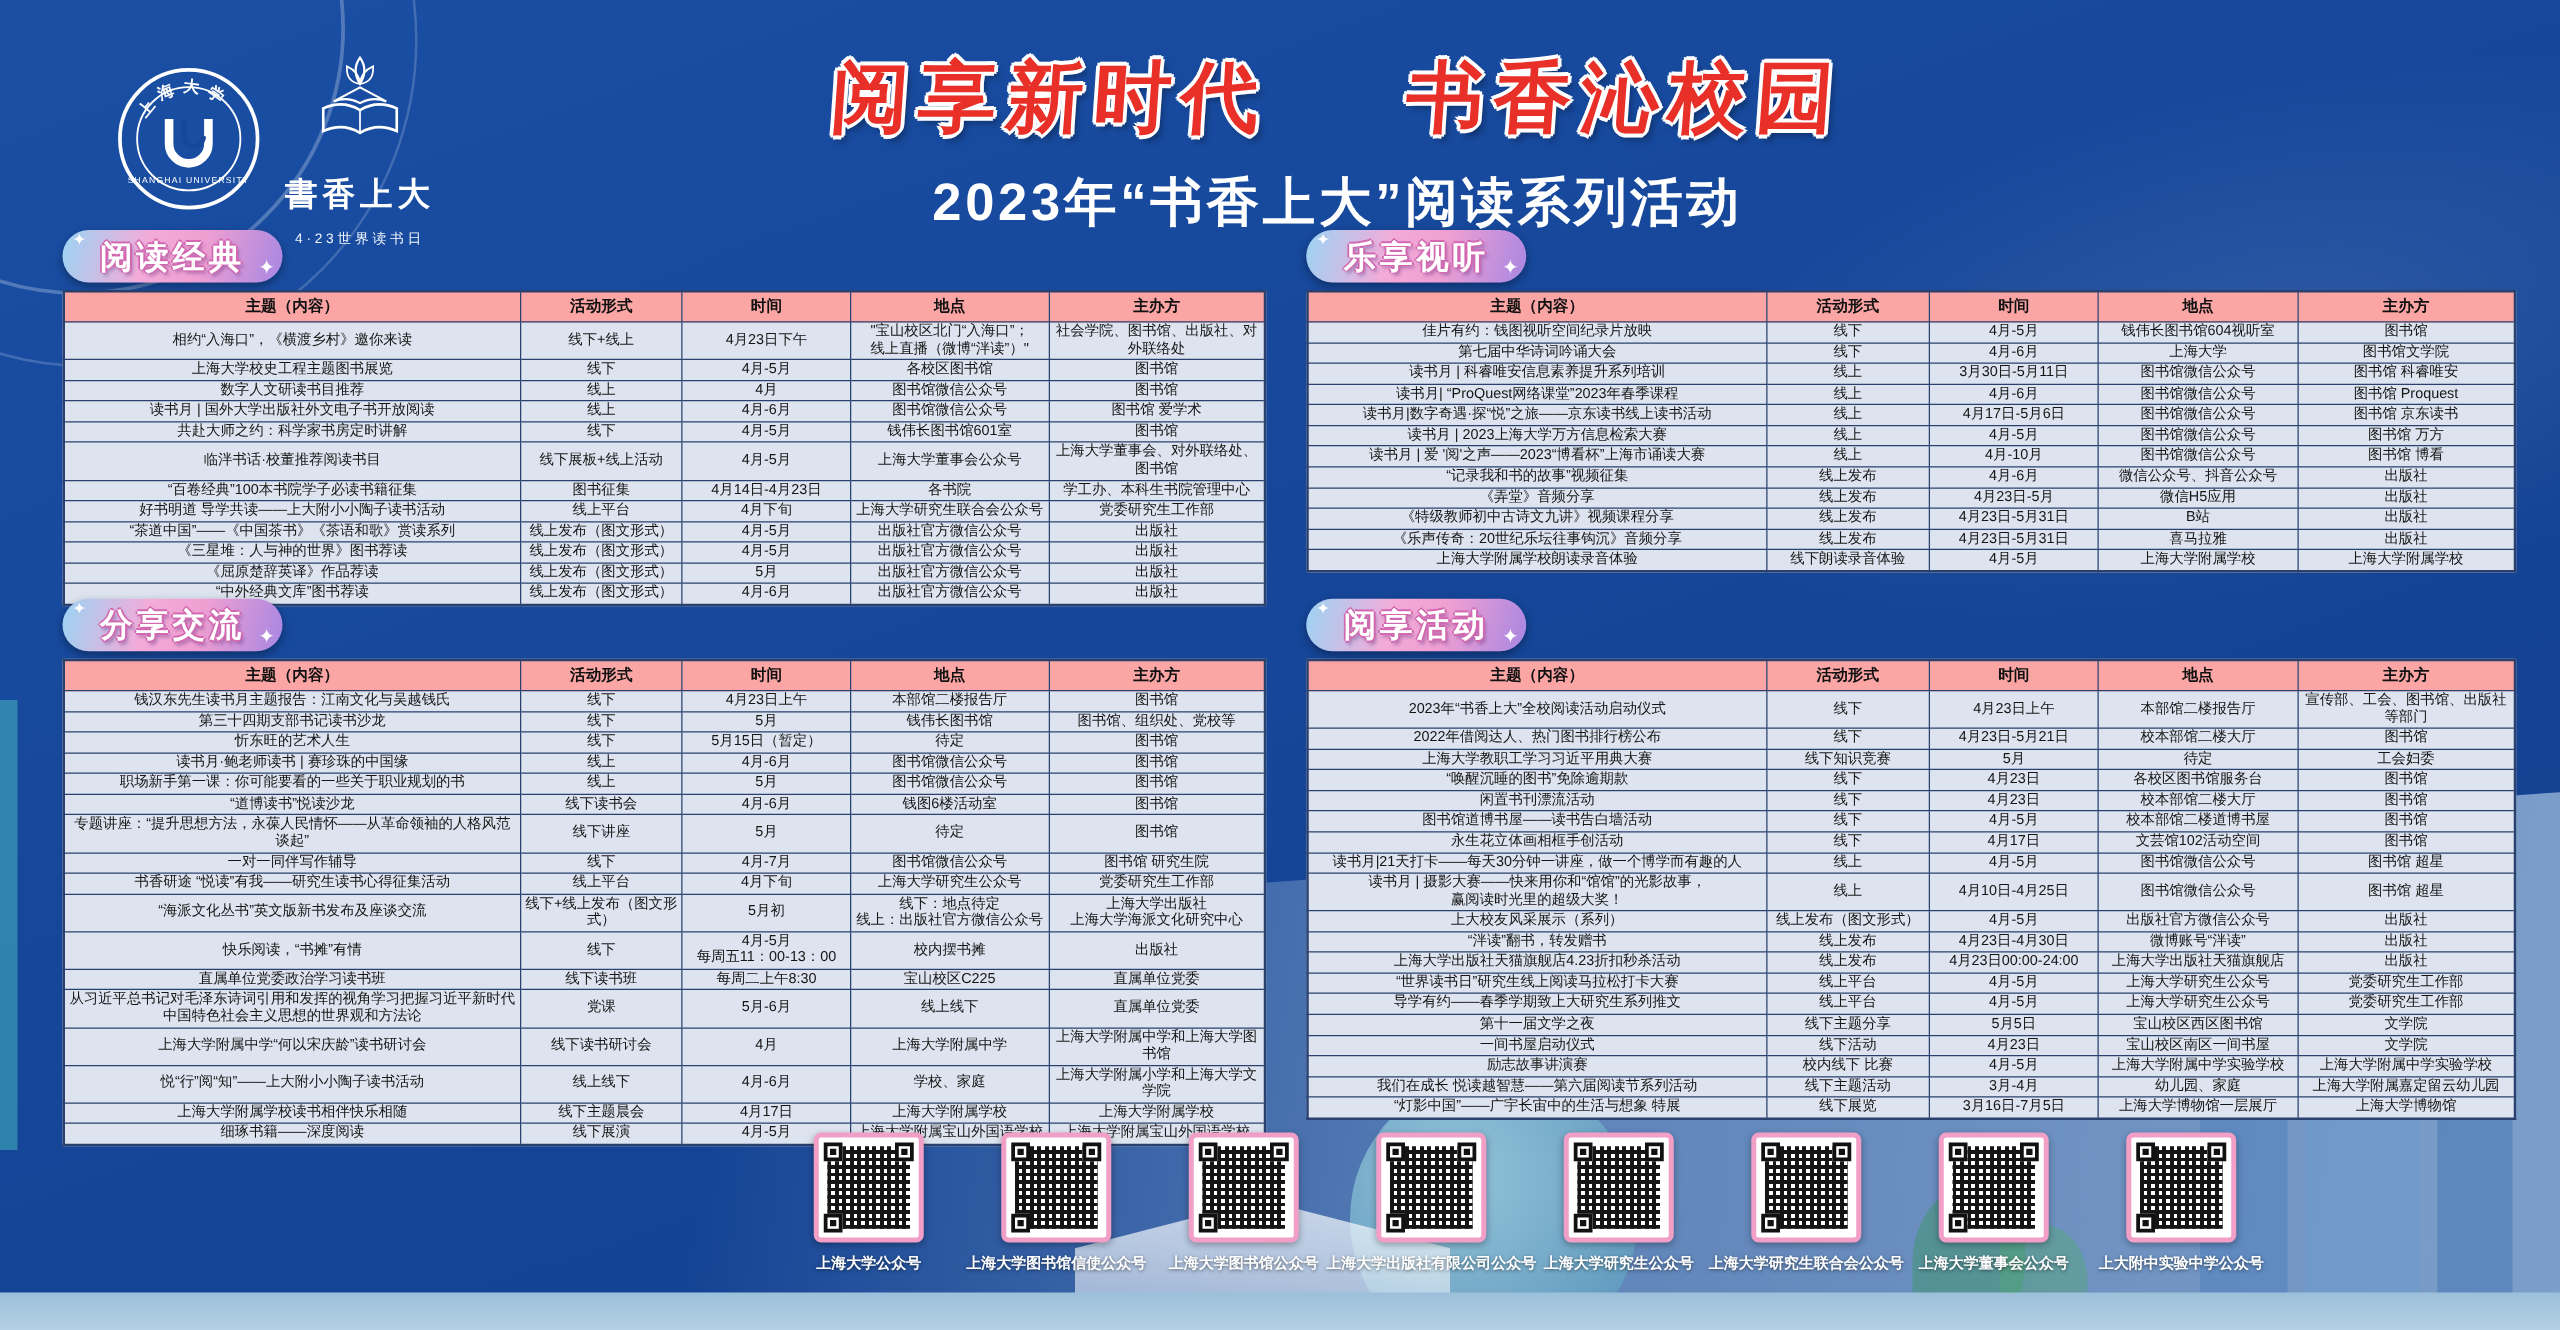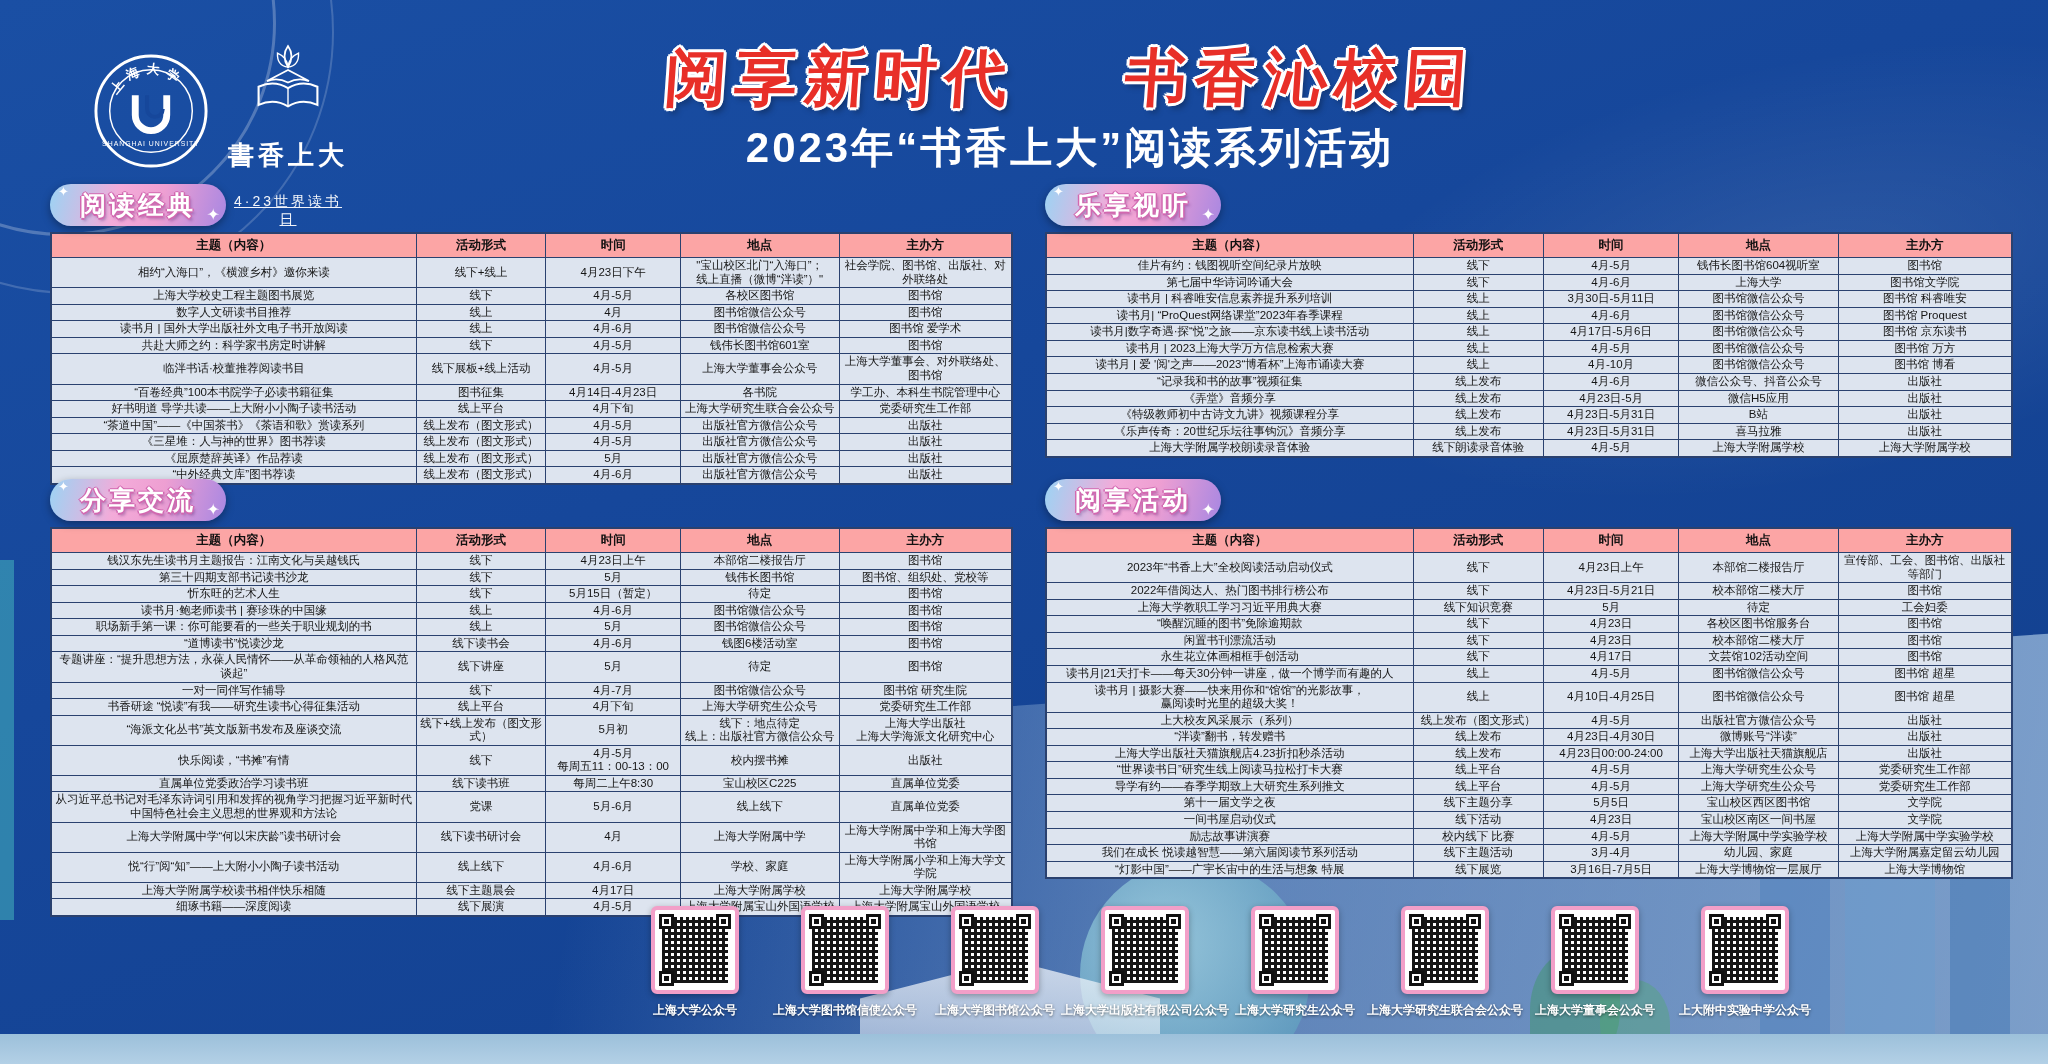--- a/index.html
+++ b/index.html
@@ -27,26 +27,26 @@
   .decor-building3{left:1950px;top:850px;width:60px;height:190px;background:rgba(70,120,180,.55);}
   .decor-plant1{left:1530px;top:950px;width:90px;height:120px;background:rgba(60,150,100,.45);border-radius:50% 10% 50% 10%;}
   .decor-plant2{left:1600px;top:980px;width:70px;height:90px;background:rgba(80,170,110,.4);border-radius:10% 50% 10% 50%;}
   .decor-tealstrip{left:0;top:560px;width:14px;height:360px;background:rgba(70,180,190,.55);}
 
   
   .seal{position:absolute;left:92px;top:52px;width:118px;height:118px;}
   .brand{position:absolute;left:228px;top:40px;width:120px;text-align:center;color:#fff;}
   .brand-mark{width:84px;height:78px;margin:0 auto;}
   .brand-title{font-size:26px;font-weight:700;letter-spacing:4px;margin-top:20px;}
-  .brand-sub{font-size:14px;letter-spacing:3px;margin-top:20px;opacity:.95;text-decoration:underline;}
+  .brand-sub{font-size:11px;letter-spacing:3px;margin-top:10px;opacity:.95;}
   .titles{position:absolute;left:520px;top:36px;width:1100px;text-align:center;}
   .main-title{font-size:62px;font-weight:900;color:#e82f28;letter-spacing:8px;transform:skewX(-4deg);
     text-shadow:-3px 0 0 #fff,3px 0 0 #fff,0 -3px 0 #fff,0 3px 0 #fff,-2px -2px 0 #fff,2px 2px 0 #fff,-2px 2px 0 #fff,2px -2px 0 #fff,4px 5px 6px rgba(0,0,0,.35);}
   .main-title .gap{display:inline-block;width:110px;}
-  .subtitle{font-size:42px;font-weight:800;color:#ffffff;letter-spacing:3px;}
+  .subtitle{margin-top:14px;font-size:42px;font-weight:800;color:#ffffff;letter-spacing:3px;}
 
   
   .panel{position:absolute;}
   .panel-1{left:50px;top:184px;width:963px;}
   .panel-2{left:1045px;top:184px;width:968px;}
   .panel-3{left:50px;top:479px;width:963px;}
   .panel-4{left:1045px;top:479px;width:968px;}
   .badge{position:relative;display:inline-flex;align-items:center;height:42px;padding:0 30px;border-radius:24px;
     background:linear-gradient(105deg,#9bd4f4 0%,#f3abd9 38%,#ee9fd2 62%,#a887e2 100%);
     box-shadow:0 3px 8px rgba(0,0,0,.35);margin-bottom:6px;}
@@ -558,20 +558,27 @@
             <td>图书馆</td>
           </tr>
           <tr>
             <td>闲置书刊漂流活动</td>
             <td>线下</td>
             <td>4月23日</td>
             <td>校本部馆二楼大厅</td>
             <td>图书馆</td>
           </tr>
           <tr>
+            <td>图书馆道博书屋——读书告白墙活动</td>
+            <td>线下</td>
+            <td>4月-5月</td>
+            <td>校本部馆二楼道博书屋</td>
+            <td>图书馆</td>
+          </tr>
+          <tr>
             <td>永生花立体画相框手创活动</td>
             <td>线下</td>
             <td>4月17日</td>
             <td>文芸馆102活动空间</td>
             <td>图书馆</td>
           </tr>
           <tr>
             <td>读书月|21天打卡——每天30分钟一讲座，做一个博学而有趣的人</td>
             <td>线上</td>
             <td>4月-5月</td>

